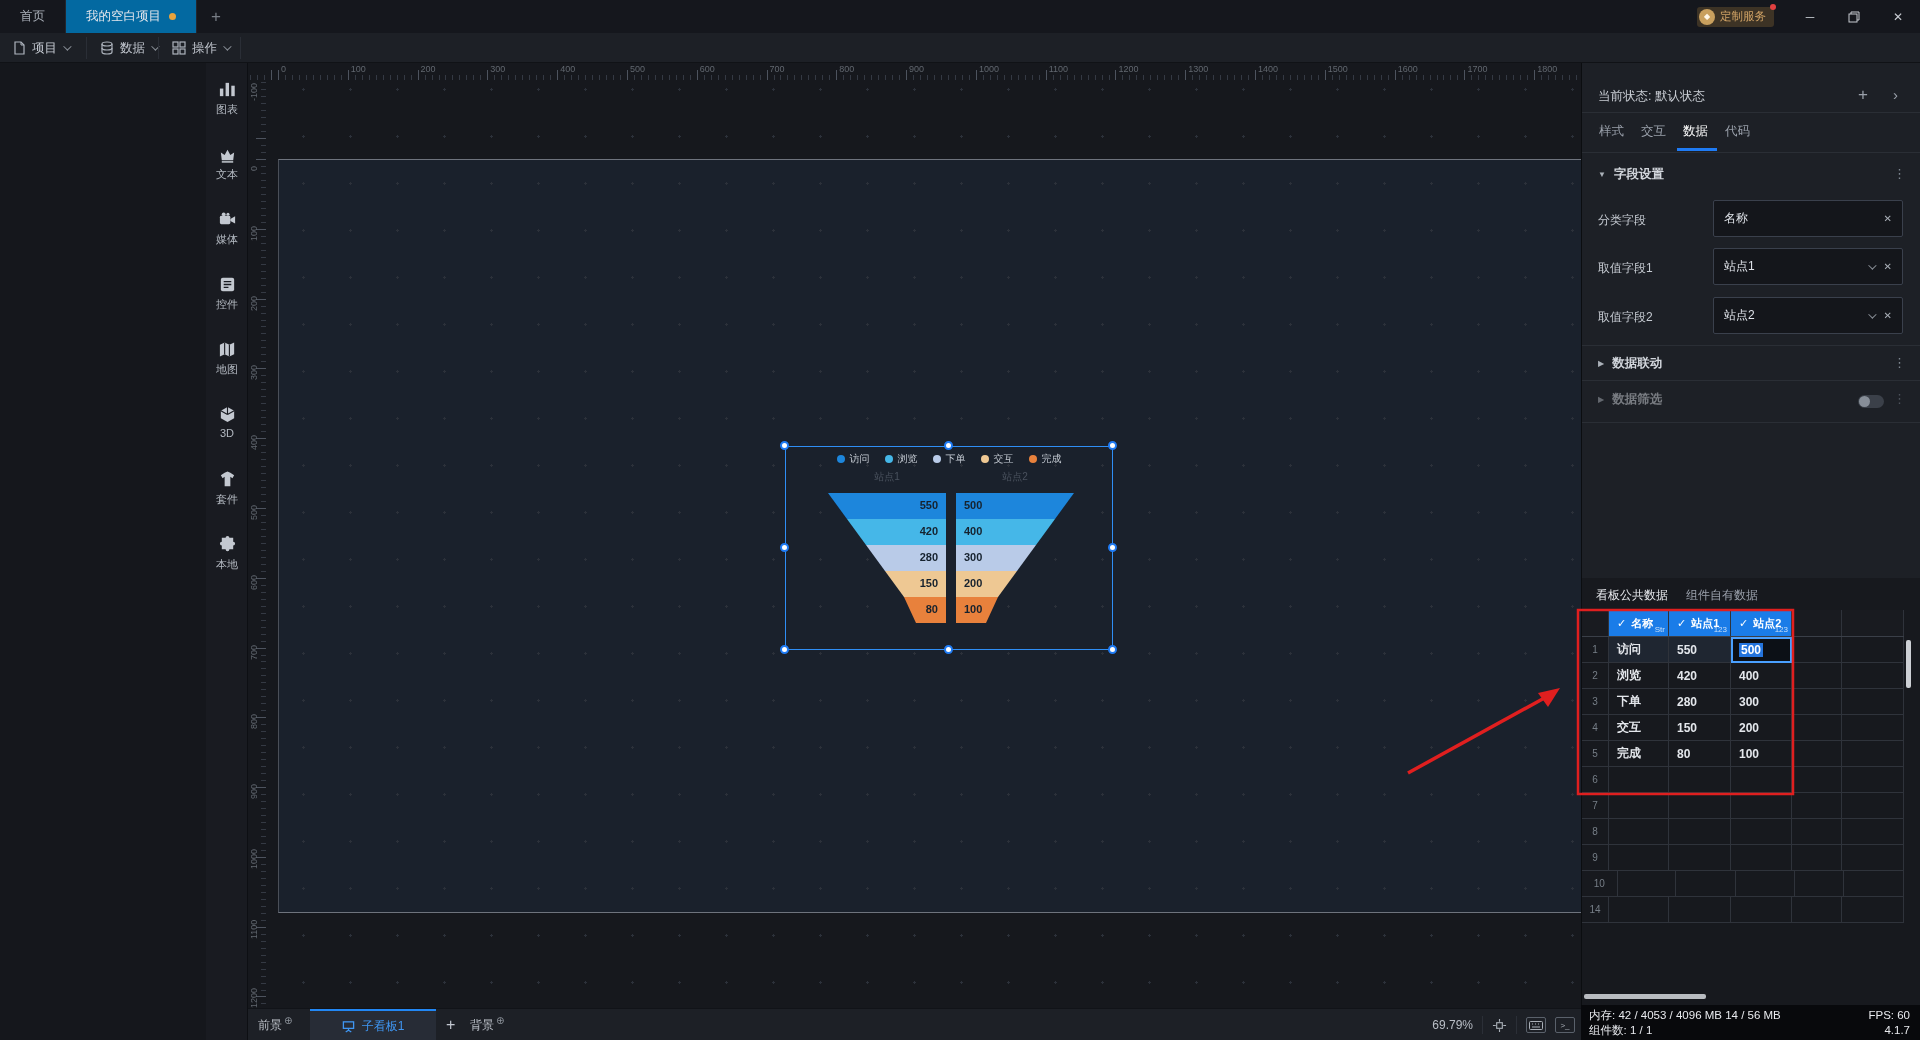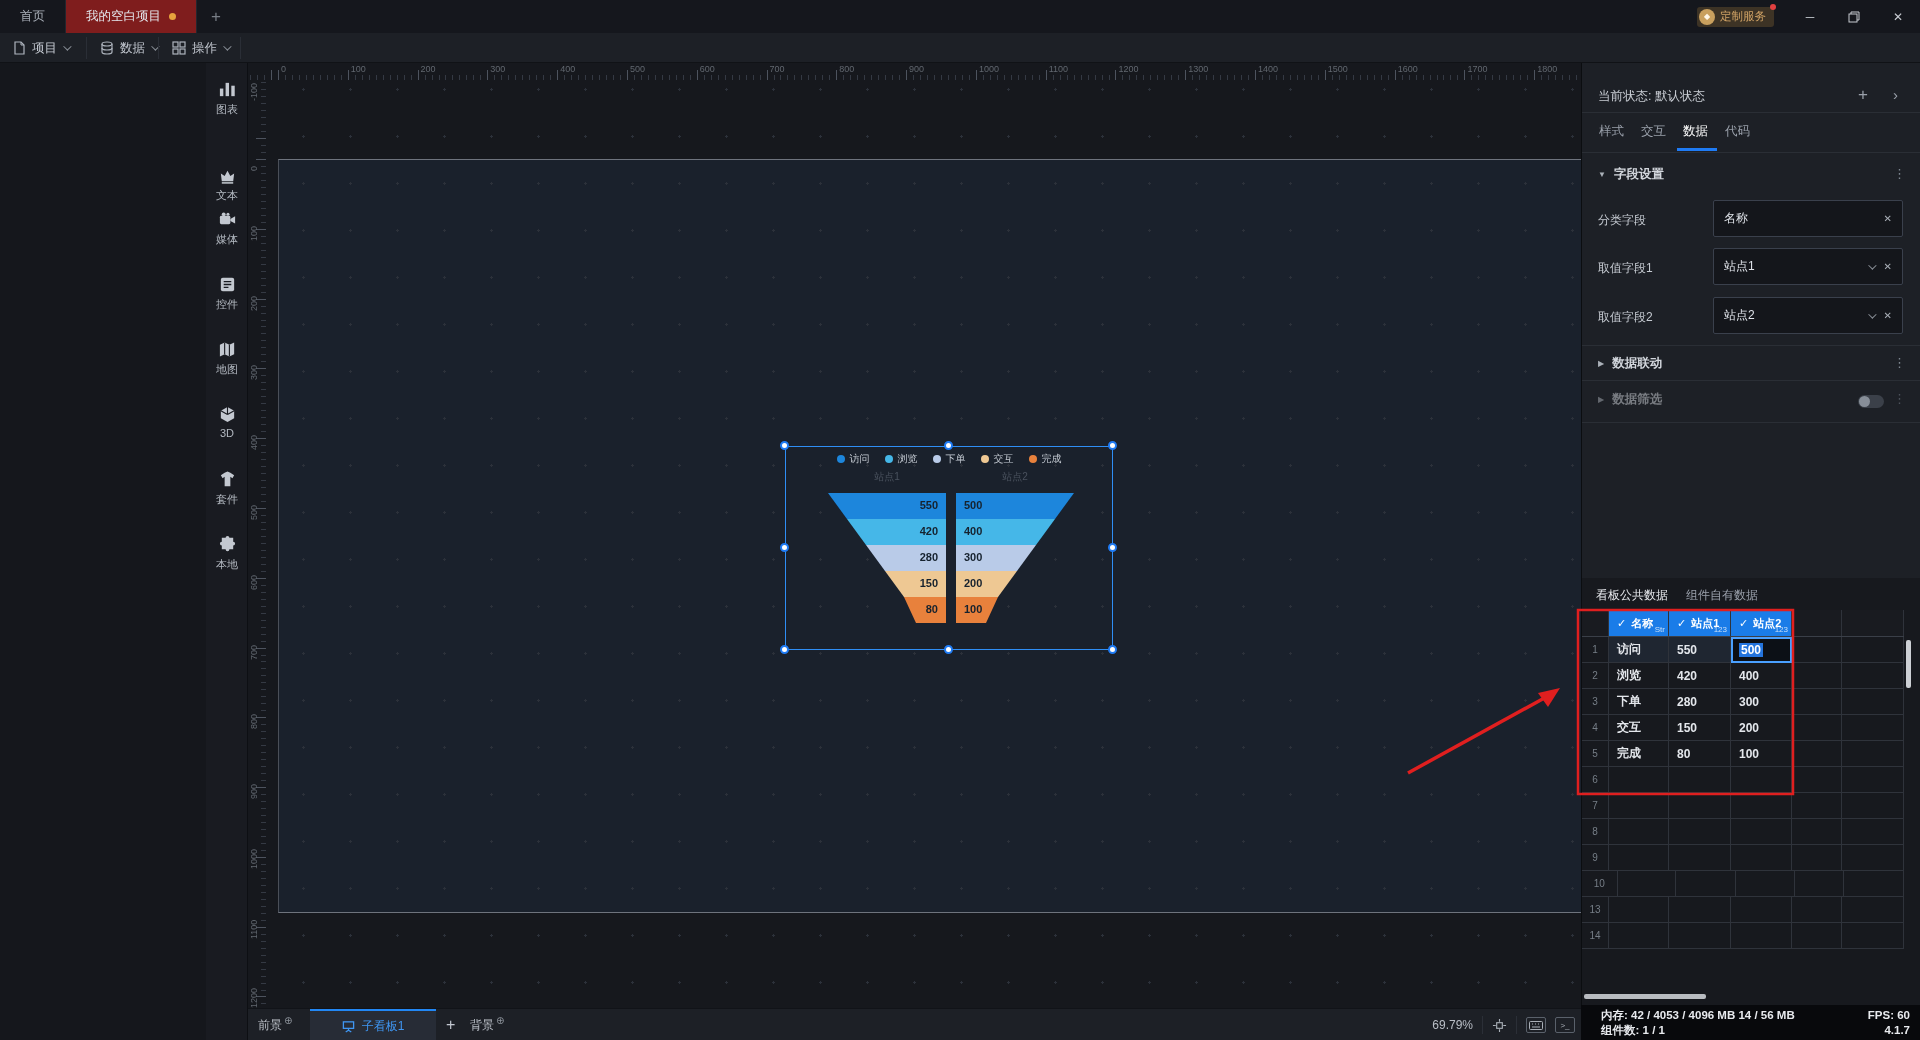--- a/index.html
+++ b/index.html
@@ -3,21 +3,21 @@
 <meta charset="utf-8">
 <style>
   html,body{margin:0;padding:0;background:#0c0d10;}
   *{box-sizing:border-box;font-family:"Liberation Sans","DejaVu Sans",sans-serif;}
   #stage{position:relative;width:1920px;height:1040px;overflow:hidden;background:#15171c;color:#c6cbd2;font-size:12px;}
   .abs{position:absolute;}
 
   
   #titlebar{position:absolute;left:0;top:0;width:1920px;height:33px;background:#15171d;display:flex;align-items:stretch;}
   .tb-tab{display:flex;align-items:center;gap:8px;padding:0 20px;color:#a9afb8;font-size:12.5px;border-right:1px solid #23262e;cursor:default;}
-  .tb-tab.active{background:#7f1d1d;color:#e3e6ec;}
+  .tb-tab.active{background:#0369a1;color:#e3e6ec;}
   .tb-dot{width:7px;height:7px;border-radius:50%;background:#e8a33d;}
   .tb-plus{display:flex;align-items:center;padding:0 14px;color:#787e86;font-size:17px;}
   #tb-right{position:absolute;right:0;top:0;height:33px;display:flex;align-items:center;gap:0;}
   #badge{position:relative;display:flex;align-items:center;height:20px;background:#3d3325;border-radius:3px;padding:0 8px 0 2px;margin-right:14px;}
   #badge .gem{width:16px;height:16px;border-radius:50%;background:#c9a05e;color:#fff7e8;font-size:8px;display:flex;align-items:center;justify-content:center;margin-right:5px;}
   #badge .bdg-label{color:#cfa265;font-size:11.5px;}
   #badge .alert{position:absolute;right:-2px;top:-3px;width:6px;height:6px;border-radius:50%;background:#e24040;}
   .win-btn{width:44px;height:33px;display:flex;align-items:center;justify-content:center;color:#c8ccd2;font-size:12px;}
 
   
@@ -105,21 +105,21 @@
   .tcell.head{background:#1a7ce8;color:#fff;font-size:11px;gap:5px;}
   .tcell.head .typ{position:absolute;right:3px;bottom:2px;font-size:8px;opacity:.75;font-weight:normal;}
   .tcell.hblank{background:#191b20;}
   .row-sel{background:#1f2631;}
   #edit-cell{position:absolute;border:2px solid #4aa0ff;background:#0c1016;display:flex;align-items:center;padding-left:6px;}
   #edit-cell span{background:#2474dd;color:#fff;font-weight:bold;font-size:12px;padding:0 2px;}
   #vscroll{position:absolute;right:9px;width:5px;border-radius:2px;background:#cdd0d5;}
   #hscroll{position:absolute;left:2px;height:5px;border-radius:2px;background:#b8bbc0;}
 
   
-  #statusbar{position:absolute;left:1581px;top:1005px;width:339px;height:35px;background:#08090c;color:#e8eaee;font-weight:bold;font-size:11.5px;padding:3px 10px 0 20px;}
+  #statusbar{position:absolute;left:1581px;top:1005px;width:339px;height:35px;background:#08090c;color:#e8eaee;font-weight:normal;font-size:11.5px;padding:3px 10px 0 8px;}
   .sb-line{display:flex;justify-content:space-between;line-height:15px;}
 
   
   #annotations{position:absolute;inset:0;pointer-events:none;}
   svg{display:block;}
 </style>
 </head>
 <body>
 
 <div id="stage">
@@ -212,21 +212,21 @@
       <div class="tool-item" style="top: 17px;">
         <span>
           <svg viewBox="0 0 20 20">
             <rect x="2" y="9" width="3.6" height="8" fill="#c3c8d0"></rect>
             <rect x="8" y="3" width="3.6" height="14" fill="#c3c8d0"></rect>
             <rect x="14" y="6" width="3.6" height="11" fill="#c3c8d0"></rect>
           </svg>
         </span>
         <span class="tool-label">图表</span>
       </div>
-      <div class="tool-item" style="top: 82px; justify-content: flex-end;">
+      <div class="tool-item" style="top: 82px;">
         <span>
           <svg viewBox="0 0 20 20">
             <path d="M4 16h12l1-8-4 2.4L10 5 7 10.4 3 8z" fill="#c3c8d0"></path>
             <rect x="4" y="17" width="12" height="1.6" fill="#c3c8d0"></rect>
           </svg>
         </span>
         <span class="tool-label">文本</span>
       </div>
       <div class="tool-item" style="top: 147px;">
         <span>
@@ -586,28 +586,20 @@
         </div>
         <div class="trow">
           <div class="tcell num" style="width:37px">10</div>
           <div class="tcell" style="width:60px"></div>
           <div class="tcell" style="width:62px"></div>
           <div class="tcell" style="width:61px"></div>
           <div class="tcell" style="width:50px"></div>
           <div class="tcell" style="width:62px"></div>
         </div>
         <div class="trow">
-          <div class="tcell num" style="width:27px">13</div>
-          <div class="tcell" style="width:60px"></div>
-          <div class="tcell" style="width:62px"></div>
-          <div class="tcell" style="width:61px"></div>
-          <div class="tcell" style="width:50px"></div>
-          <div class="tcell" style="width:62px"></div>
-        </div>
-        <div class="trow">
           <div class="tcell num" style="width:27px">14</div>
           <div class="tcell" style="width:60px"></div>
           <div class="tcell" style="width:62px"></div>
           <div class="tcell" style="width:61px"></div>
           <div class="tcell" style="width:50px"></div>
           <div class="tcell" style="width:62px"></div>
         </div>
       </div>
     <div id="edit-cell" style="left:149px;top:59px;width:61px;height:26px">
         <span>500</span>

